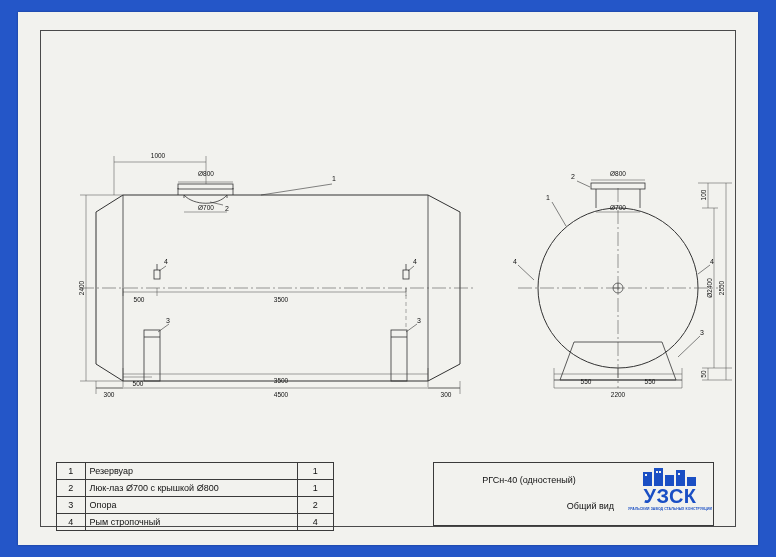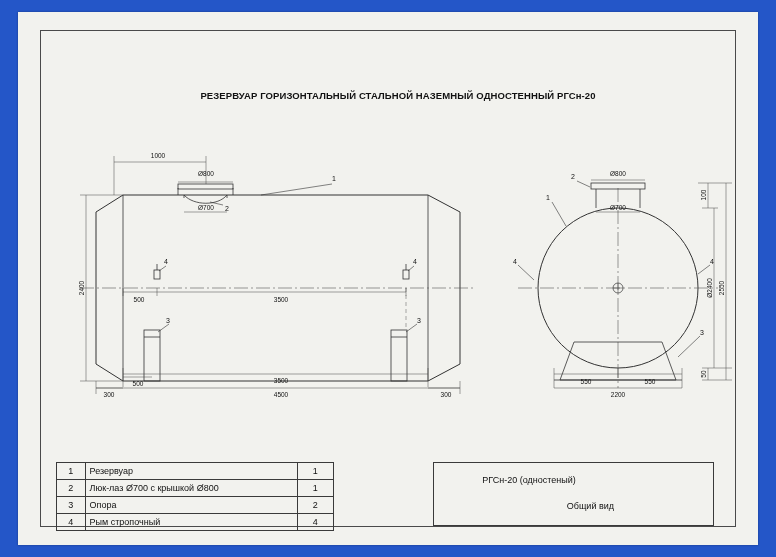--- a/index.html
+++ b/index.html
@@ -138,21 +138,20 @@
   }
   text { font-family: "Liberation Sans", sans-serif; }
 </style>
 </head>
 <body>
 
 <div id="root">
   <div class="sheet">
     <div class="sheet-border"></div>
 
-    <div class="ttl">РЕЗЕРВУАР ГОРИЗОНТАЛЬНЫЙ СТАЛЬНОЙ НАЗЕМНЫЙ ОДНОСТЕННЫЙ РГСн-20</div>
 
     <svg class="drawing" viewBox="0 0 740 533">
       <g stroke="#333" fill="none" stroke-width="0.8">
 
         <g>
           <path d="M 105 183 L 410 183 L 442 200 L 442 352 L 410 369 L 105 369 L 78 352 L 78 200 Z" stroke="#333" stroke-width="1" fill="none"></path>
 
           <line x1="105" y1="183" x2="105" y2="369"></line>
           <line x1="410" y1="183" x2="410" y2="369"></line>
         </g>
@@ -342,18 +341,33 @@
         </tr>
         <tr>
           <td class="num">4</td>
           <td class="name">Рым стропочный</td>
           <td class="qty">4</td>
         </tr>
       </tbody>
     </table>
 
     <div class="titleblock">
-      <div class="tb-line1">РГСн-20 (одностеный)</div>
+      <div class="tb-line1">РГСн-40 (одностеный)</div>
       <div class="tb-line2">Общий вид</div>
     </div>
 
+    <div class="logo">
+      <svg class="logo-mark" width="58" height="20" viewBox="0 0 58 20">
+        <rect x="2" y="6" width="9" height="14" fill="#1a4fc4"></rect>
+        <rect x="13" y="2" width="9" height="18" fill="#1a4fc4"></rect>
+        <rect x="24" y="9" width="9" height="11" fill="#1a4fc4"></rect>
+        <rect x="35" y="4" width="9" height="16" fill="#1a4fc4"></rect>
+        <rect x="46" y="11" width="9" height="9" fill="#1a4fc4"></rect>
+        <rect x="4" y="8" width="2" height="2" fill="#f2f2ee"></rect>
+        <rect x="15" y="5" width="2" height="2" fill="#f2f2ee"></rect>
+        <rect x="18" y="5" width="2" height="2" fill="#f2f2ee"></rect>
+        <rect x="37" y="7" width="2" height="2" fill="#f2f2ee"></rect>
+      </svg>
+      <div class="logo-text">УЗСК</div>
+      <div class="logo-sub">УРАЛЬСКИЙ ЗАВОД СТАЛЬНЫХ КОНСТРУКЦИЙ</div>
+    </div>
   </div>
 </div>
 
 </body></html>

